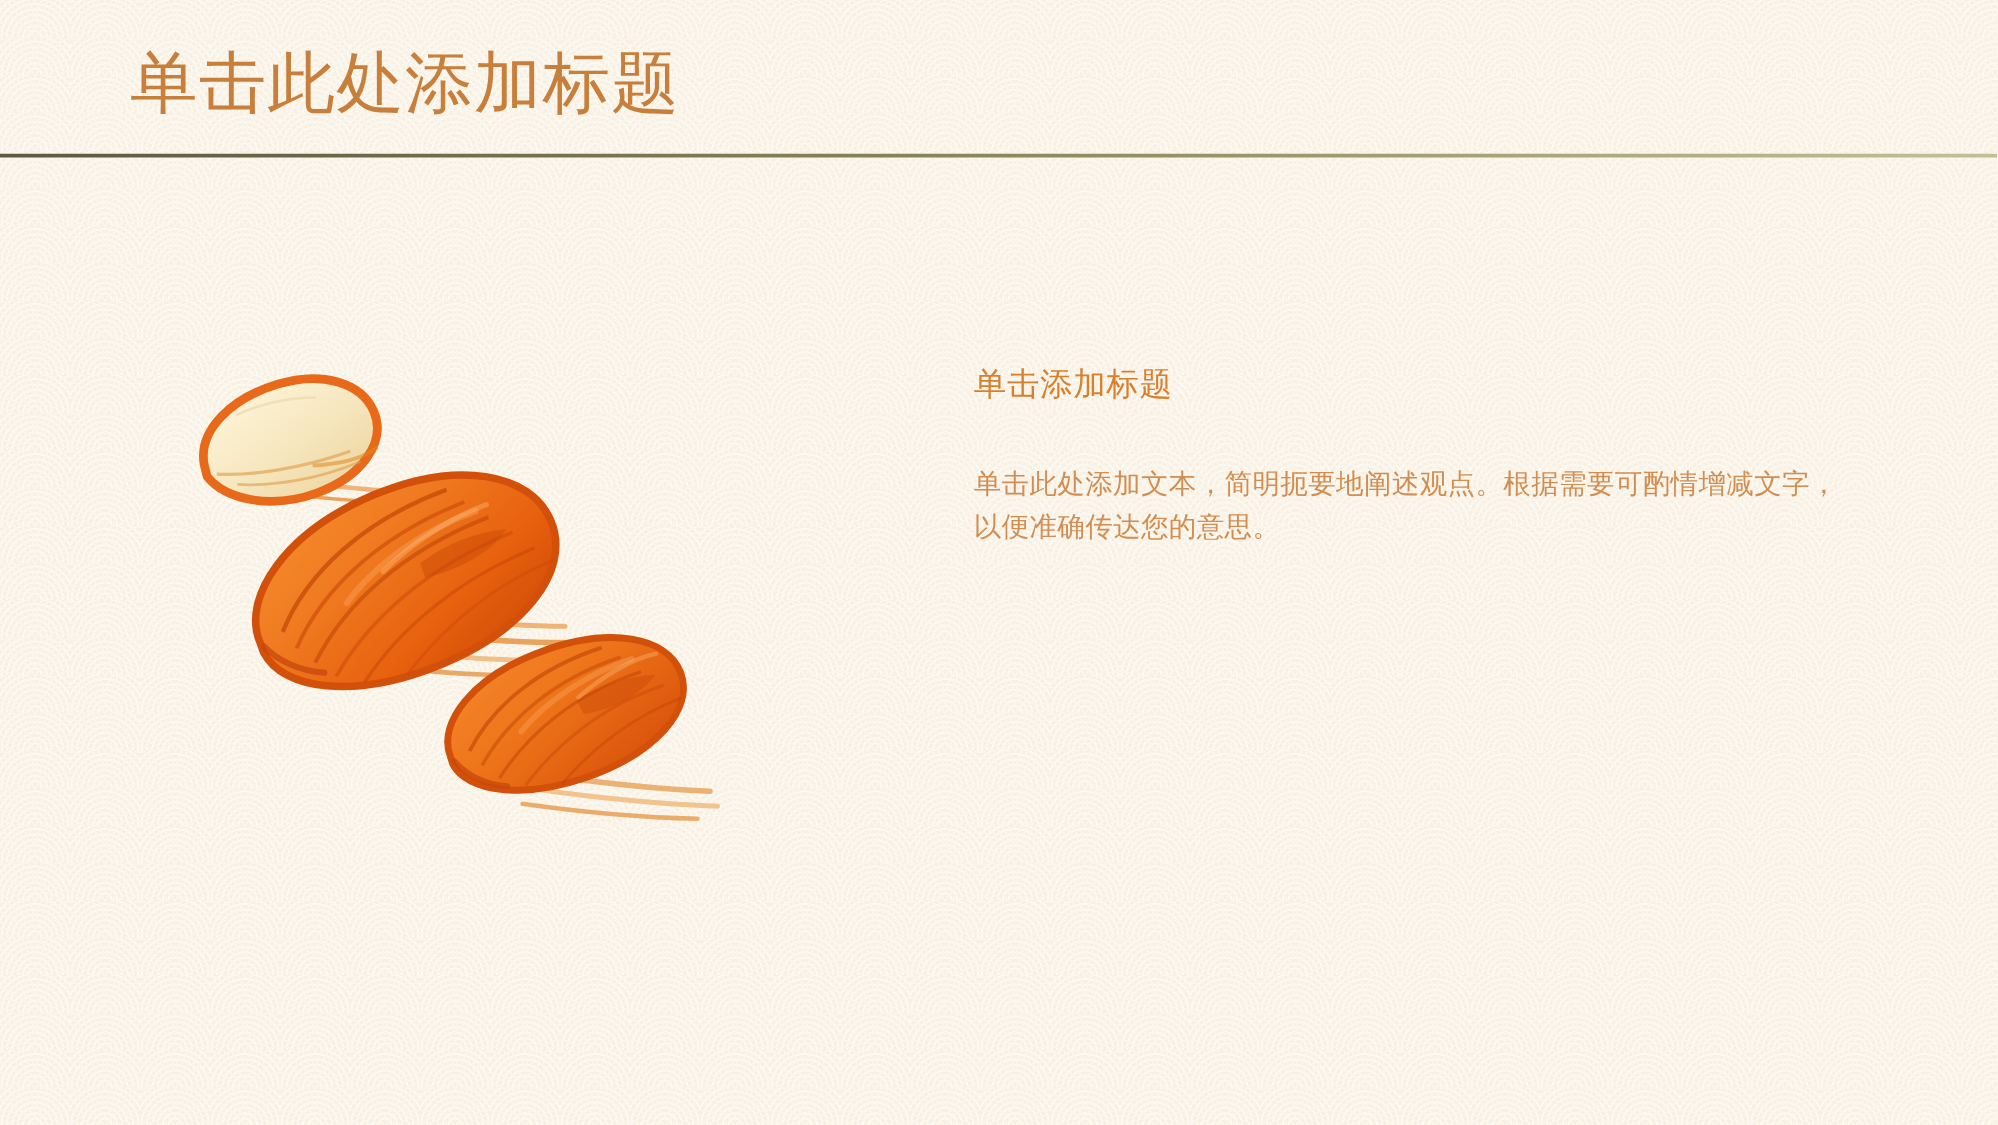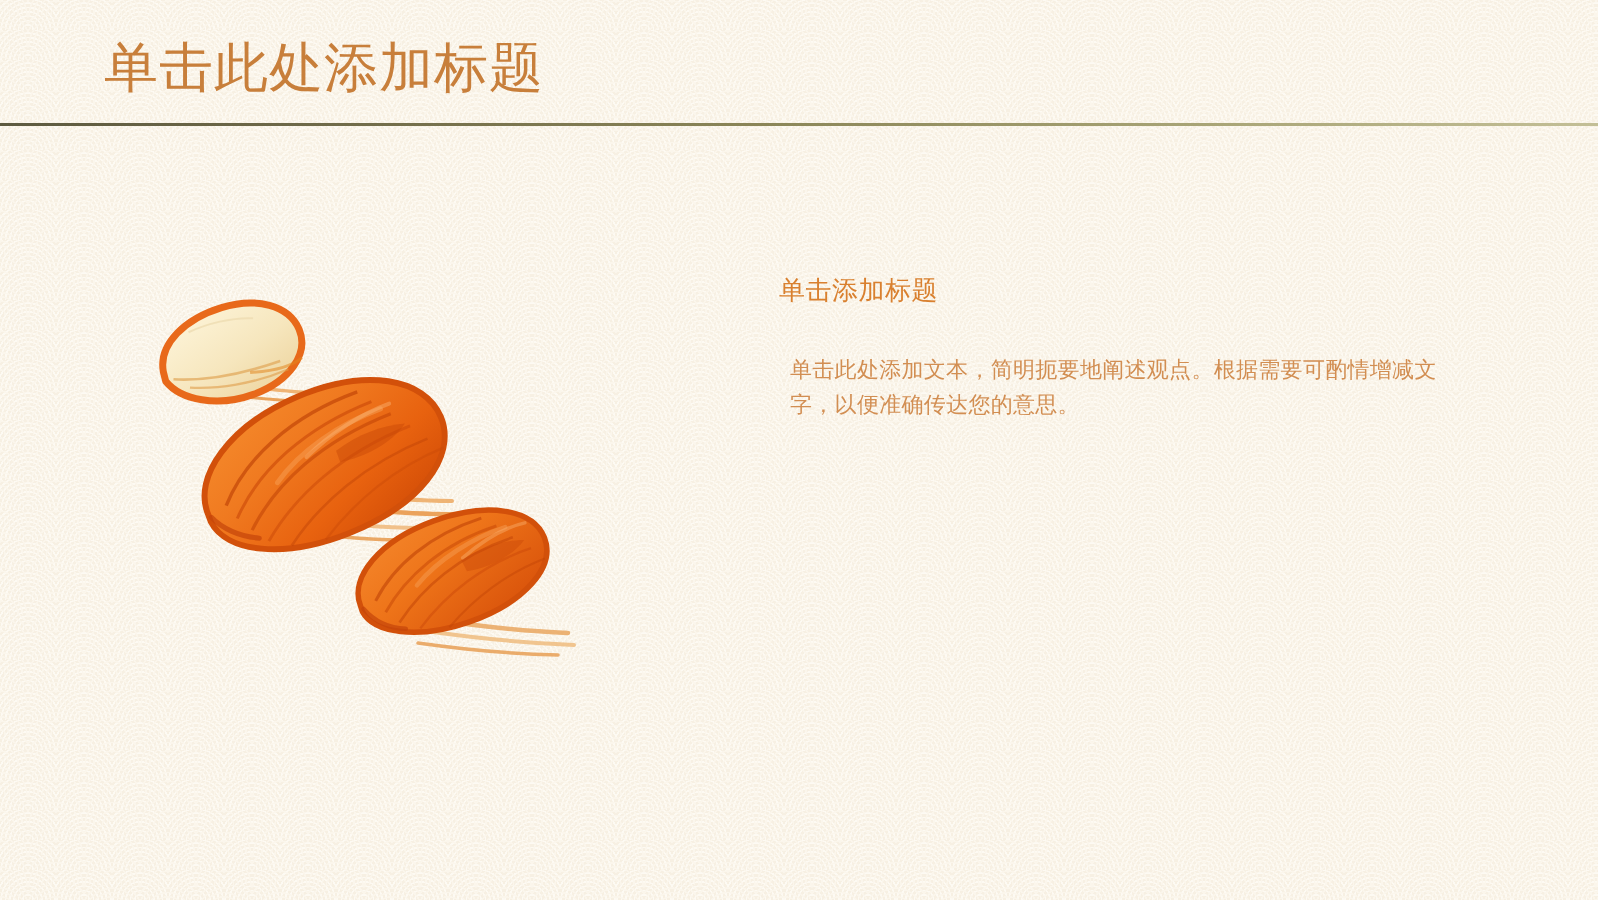--- a/index.html
+++ b/index.html
@@ -84,37 +84,37 @@
     top: 123px;
     width: 1598px;
     height: 3px;
     background: linear-gradient(to right, #5d5a40 0%, #6d6848 18%, #8b8658 48%, #a9a577 76%, #c3bf97 100%);
   }
 
   
   .text-block {
     position: absolute;
     left: 779px;
-    top: 274px;
+    top: 291px;
     width: 706px;
     z-index: 3;
   }
   .sub-heading {
     font-size: 26px;
     line-height: 1.3;
     letter-spacing: 0.5px;
     color: #d9802f;
     margin: 0 0 44px 0;
   }
   .body-paragraph {
     font-size: 22px;
     line-height: 1.62;
     letter-spacing: 0.3px;
     color: #d28e52;
-    margin: 11px;
+    margin: 0;
   }
 
   
   .almond-illustration {
     position: absolute;
     left: 130px;
     top: 295px;
     width: 480px;
     height: 370px;
     z-index: 2;

